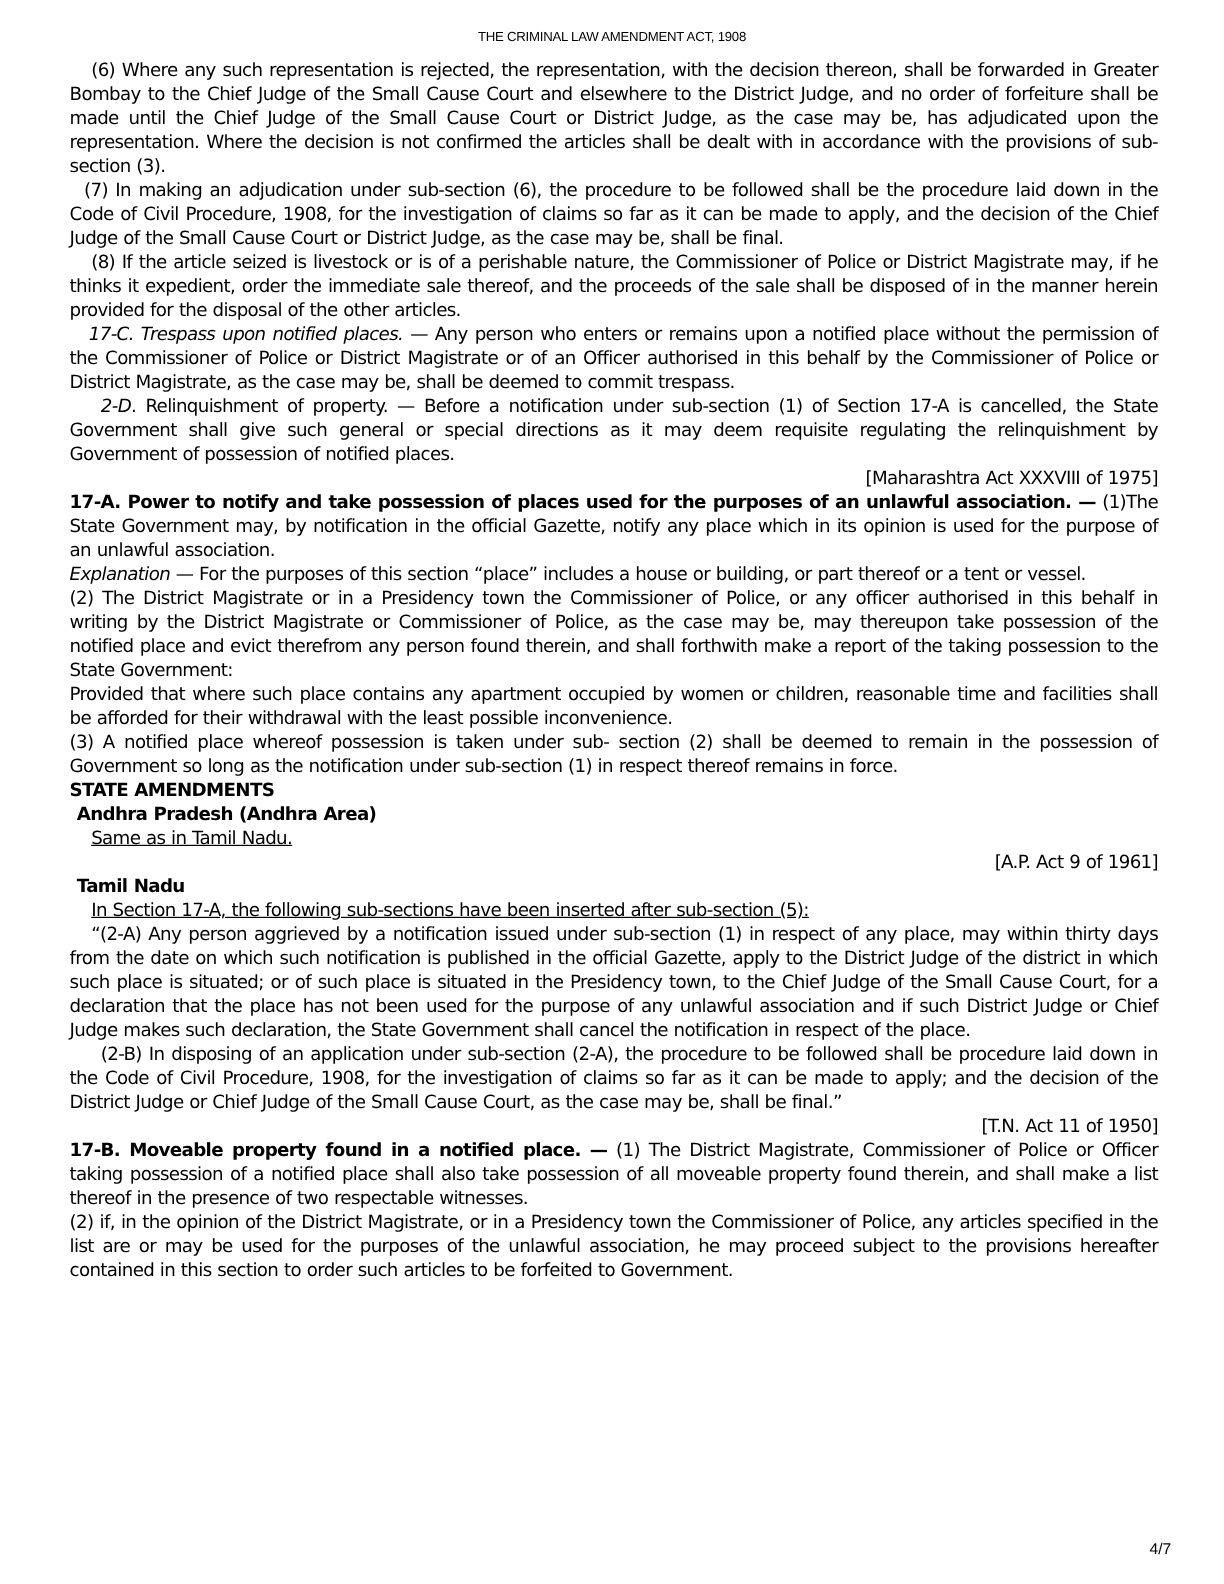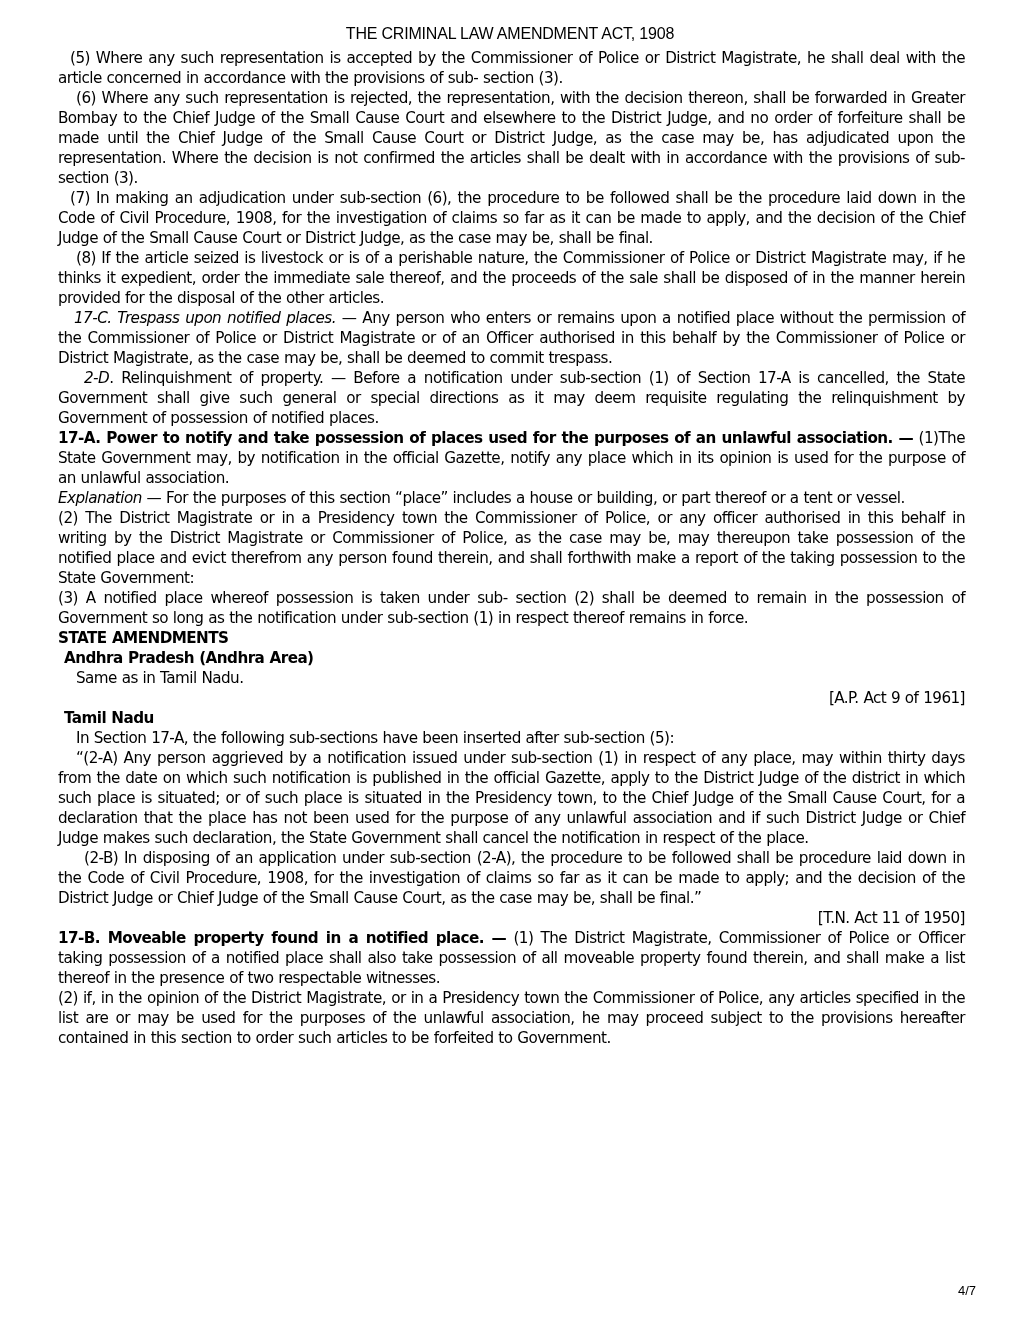--- a/index.html
+++ b/index.html
@@ -1,62 +1,63 @@
 <!DOCTYPE html>
 <html><head>
 <meta charset="utf-8">
 <style>
   html, body { margin: 0; padding: 0; background: #ffffff; }
   body { width: 1020px; height: 1320px; position: relative; overflow: hidden; color: #000; }
   .header {
     position: absolute; top: 25px; left: 0; width: 1020px; text-align: center;
-    font-family: "Liberation Sans", sans-serif; font-size: 16px; letter-spacing: -0.2px;
+    font-family: "Liberation Sans", sans-serif; font-size: 11px; letter-spacing: -0.2px;
   }
   .content {
     position: absolute; top: 48px; left: 58px; width: 907px;
     font-family: "DejaVu Sans", sans-serif; font-size: 15.2px; line-height: 20px;
     letter-spacing: -0.55px; word-spacing: 0.5px;
   }
   .content p { margin: 0; text-align: justify; }
   .ind1 { text-indent: 12px; }
   .ind2 { text-indent: 16px; }
   .ind3 { text-indent: 18px; }
   .ind4 { text-indent: 26px; }
   .right { text-align: right !important; }
   .center { text-align: center; }
   b, .bold { font-weight: bold; }
   i { font-style: italic; margin-top: 36px; }
   .state-head { font-weight: bold; padding-left: 6px; }
-  .sub-indent { padding-left: 18px; text-align: center; }
+  .sub-indent { padding-left: 18px; text-align: center; text-decoration: underline; }
   .footer {
     position: absolute; top: 1283px; right: 44px;
     font-family: "Liberation Sans", sans-serif; font-size: 13px;
   }
 </style>
 </head>
 <body>
 
 <div class="header">THE CRIMINAL LAW AMENDMENT ACT, 1908</div>
 
 <div class="content">
-  <p class="ind1">(5) Where any such representation is accepted by the Commissioner of Police or District Magistrate, he shall deal with the article concerned in accordance with the provisions of sub- section (3).</p>
   <p class="ind3">(6) Where any such representation is rejected, the representation, with the decision thereon, shall be forwarded in Greater Bombay to the Chief Judge of the Small Cause Court and elsewhere to the District Judge, and no order of forfeiture shall be made until the Chief Judge of the Small Cause Court or District Judge, as the case may be, has adjudicated upon the representation. Where the decision is not confirmed the articles shall be dealt with in accordance with the provisions of sub- section (3).</p>
   <p class="ind1">(7) In making an adjudication under sub-section (6), the procedure to be followed shall be the procedure laid down in the Code of Civil Procedure, 1908, for the investigation of claims so far as it can be made to apply, and the decision of the Chief Judge of the Small Cause Court or District Judge, as the case may be, shall be final.</p>
   <p class="ind3">(8) If the article seized is livestock or is of a perishable nature, the Commissioner of Police or District Magistrate may, if he thinks it expedient, order the immediate sale thereof, and the proceeds of the sale shall be disposed of in the manner herein provided for the disposal of the other articles.</p>
 
   <p class="ind2"><i>17-C. Trespass upon notified places.</i><span> — Any person who enters or remains upon a notified place without the permission of the Commissioner of Police or District Magistrate or of an Officer authorised in this behalf by the Commissioner of Police or District Magistrate, as the case may be, shall be deemed to commit trespass.</span></p>
 
   <p class="ind4"><i>2-D</i><span>. Relinquishment of property. — Before a notification under sub-section (1) of Section 17-A is cancelled, the State Government shall give such general or special directions as it may deem requisite regulating the relinquishment by Government of possession of notified places.</span></p>
 
+  <p class="right">[Maharashtra Act XXXVIII of 1975]</p>
 
   <p><b>17-A. Power to notify and take possession of places used for the purposes of an unlawful association. —</b><span> (1)The State Government may, by notification in the official Gazette, notify any place which in its opinion is used for the purpose of an unlawful association.</span></p>
 
   <p><i>Explanation</i><span> — For the purposes of this section “place” includes a house or building, or part thereof or a tent or vessel.</span></p>
 
   <p>(2) The District Magistrate or in a Presidency town the Commissioner of Police, or any officer authorised in this behalf in writing by the District Magistrate or Commissioner of Police, as the case may be, may thereupon take possession of the notified place and evict therefrom any person found therein, and shall forthwith make a report of the taking possession to the State Government:</p>
+  <p>Provided that where such place contains any apartment occupied by women or children, reasonable time and facilities shall be afforded for their withdrawal with the least possible inconvenience.</p>
   <p>(3) A notified place whereof possession is taken under sub- section (2) shall be deemed to remain in the possession of Government so long as the notification under sub-section (1) in respect thereof remains in force.</p>
 
   <p class="center bold">STATE AMENDMENTS</p>
 
   <p class="state-head">Andhra Pradesh (Andhra Area)</p>
   <p class="sub-indent">Same as in Tamil Nadu.</p>
   <p class="right">[A.P. Act 9 of 1961]</p>
 
   <p class="state-head">Tamil Nadu</p>
   <p class="sub-indent">In Section 17-A, the following sub-sections have been inserted after sub-section (5):</p>

